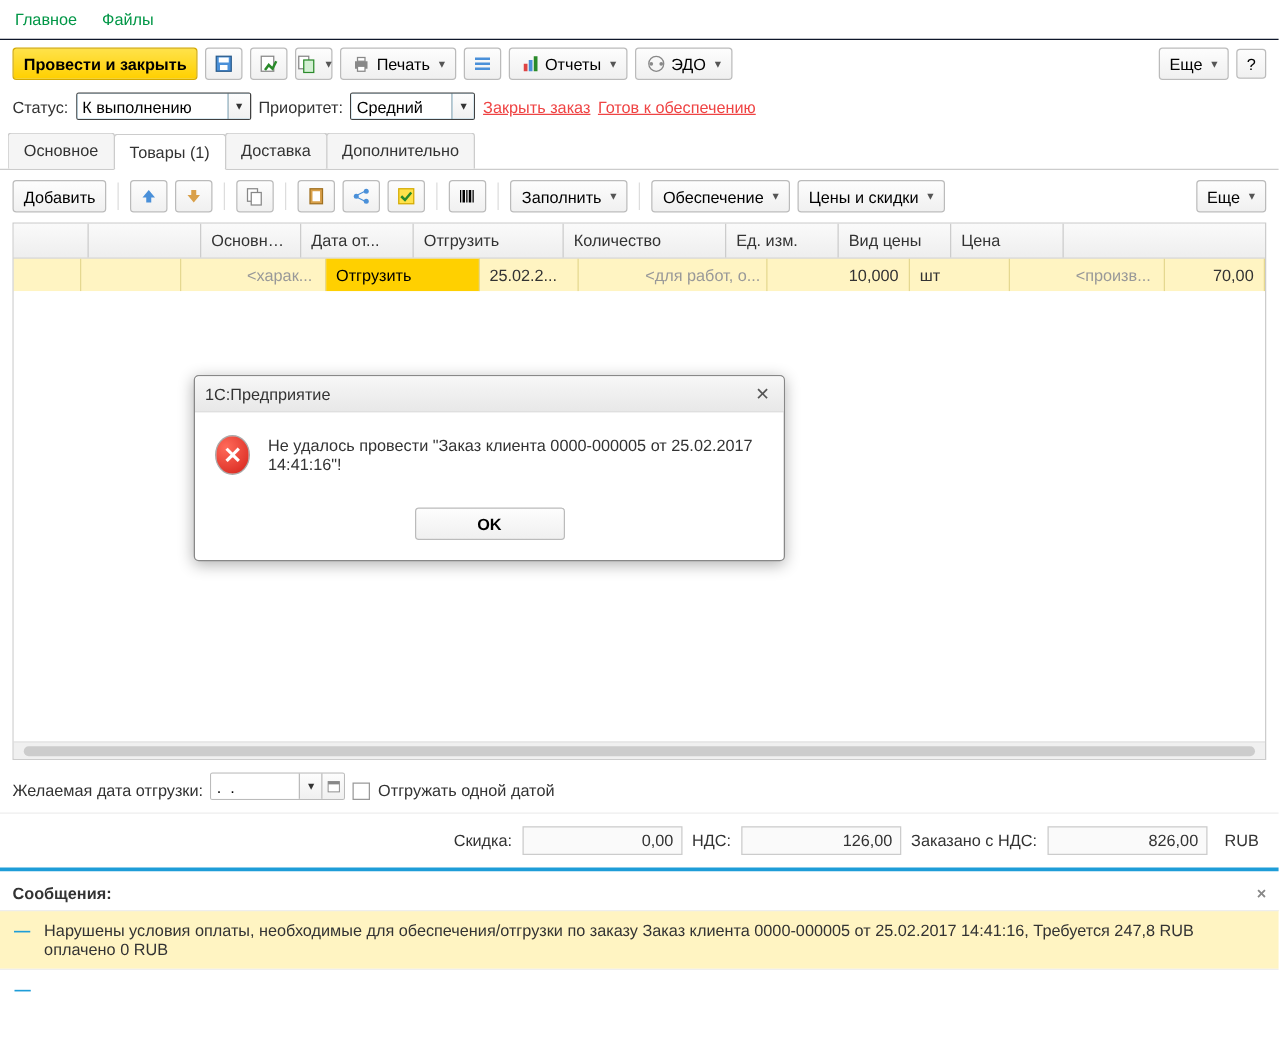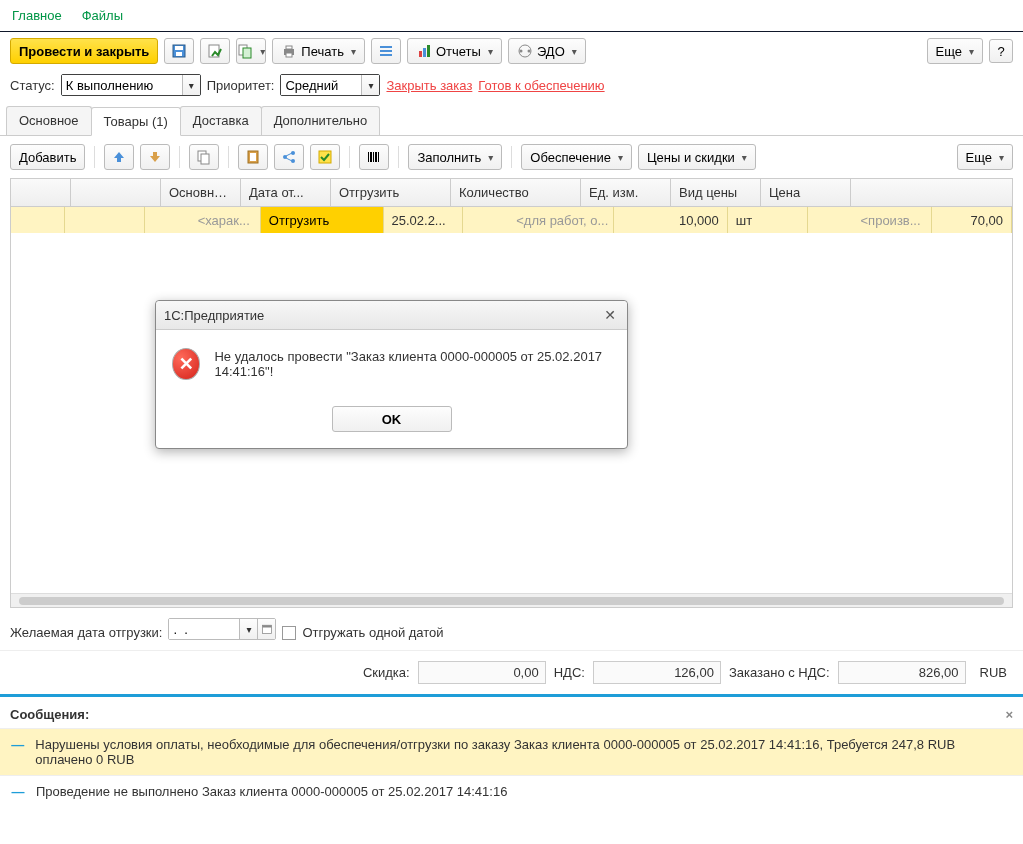--- a/index.html
+++ b/index.html
@@ -333,21 +333,20 @@
     <span>Сообщения:</span>
     <span style="cursor:pointer;color:#888">×</span>
   </div>
   <div class="msg-list">
     <div class="msg warn">
       <span class="dash">—</span>
       <span>Нарушены условия оплаты, необходимые для обеспечения/отгрузки по заказу Заказ клиента 0000-000005 от 25.02.2017 14:41:16, Требуется 247,8 RUB оплачено 0 RUB</span>
     </div>
     <div class="msg">
       <span class="dash">—</span>
-      <span>Проведение не выполнено Заказ клиента 0000-000005 от 25.02.2017 14:41:16</span>
     </div>
   </div>
 </div>
 
 <div class="modal">
   <div class="modal-title">
     <span>1С:Предприятие</span>
     <span class="modal-close">✕</span>
   </div>
   <div class="modal-body">

